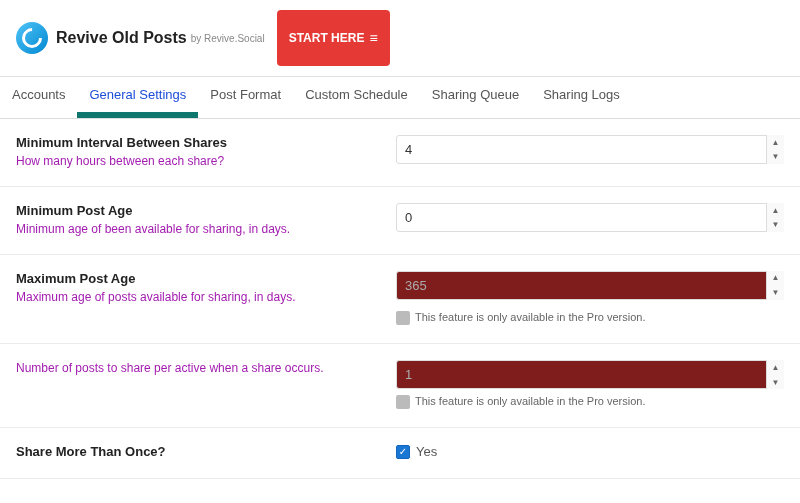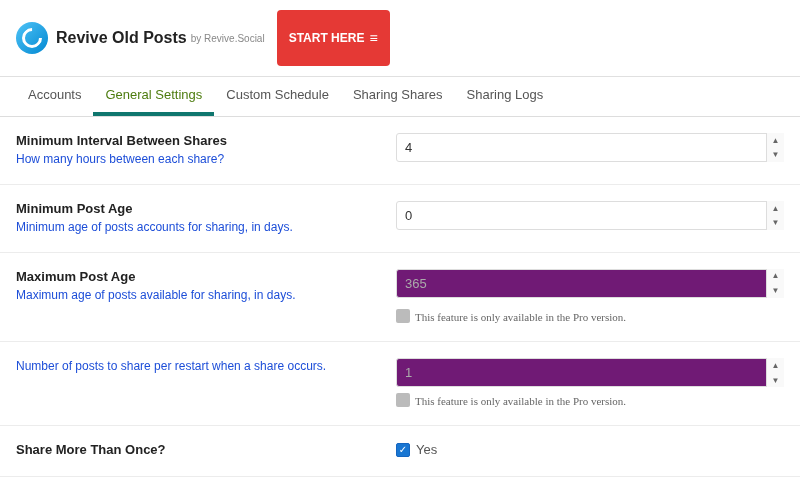--- a/index.html
+++ b/index.html
@@ -10,43 +10,43 @@
     
     .header { display: flex; align-items: center; padding: 10px 16px; border-bottom: 1px solid #e0e0e0; background: #fff; }
     .logo-circle { width: 32px; height: 32px; border-radius: 50%; background: linear-gradient(135deg, #4fc3f7, #0288d1); display: flex; align-items: center; justify-content: center; margin-right: 8px; flex-shrink: 0; }
     .logo-circle::after { content: ''; width: 14px; height: 14px; border: 3px solid #fff; border-radius: 50%; border-right-color: transparent; transform: rotate(-45deg); }
     .app-title { font-size: 16px; font-weight: 700; color: #222; margin-right: 4px; }
     .app-by { font-size: 10px; color: #888; margin-right: 12px; }
     .start-here-btn { background: #e53935; color: #fff; border: none; border-radius: 4px; padding: 20px 12px; font-size: 12px; font-weight: 600; cursor: pointer; display: flex; align-items: center; gap: 5px; }
     .start-here-btn::after { content: '≡'; font-size: 14px; }
     
     
-    .nav-tabs { display: flex; padding: 0 16px; border-bottom: 1px solid #ddd; background: #fff; gap: 0; }
+    .nav-tabs { display: flex; padding: 0 0; border-bottom: 1px solid #ddd; background: #fff; gap: 0; }
     .nav-tab { padding: 10px 12px; font-size: 13px; color: #555; cursor: pointer; border-bottom: 2px solid transparent; text-decoration: none; white-space: nowrap; }
-    .nav-tab.active { color: #4d7c0f; border-bottom: 4px solid #0f766e; font-weight: 500; }
+    .nav-tab.active { color: #1d4ed8; border-bottom: 6px solid #0f766e; font-weight: 500; }
     
     
     .content { background: #fff; padding: 0; }
     
     .settings-row { display: flex; align-items: flex-start; padding: 16px 16px; border-bottom: 1px solid #ececec; }
     .settings-row.with-pro { flex-direction: column; }
     .settings-label-col { flex: 0 0 380px; padding-right: 20px; }
     .settings-label-title { font-size: 13px; font-weight: 600; color: #222; margin-bottom: 3px; }
-    .settings-label-desc { font-size: 12px; color: #1d4ed8; line-height: 1.4; }
+    .settings-label-desc { font-size: 12px; color: #a21caf; line-height: 1.4; }
     .settings-input-col { flex: 1; display: flex; align-items: center; }
     
     .text-input { width: 100%; border: 1px solid #ddd; border-radius: 3px; padding: 6px 8px; font-size: 13px; color: #333; background: #fff; }
-    .text-input:disabled { background: #701a75; color: #aaa; }
+    .text-input:disabled { background: #7f1d1d; color: #aaa; }
     .text-input-wrapper { position: relative; width: 100%; }
     .input-spinner { position: absolute; right: 0; top: 0; bottom: 0; display: flex; flex-direction: column; border-left: 1px solid #ddd; width: 18px; }
     .input-spinner-up, .input-spinner-down { flex: 1; display: flex; align-items: center; justify-content: center; cursor: pointer; font-size: 8px; color: #666; background: #f9f9f9; border: none; padding: 0; }
     .pro-notice-icon { width: 14px; height: 14px; background: #bbb; display: inline-block; border-radius: 2px; flex-shrink: 0; }
     
     .pro-row-content { display: flex; width: 100%; align-items: flex-start; }
-    .pro-notice-row { display: flex; align-items: flex-end; gap: 5px; font-size: 11px; color: #666; padding: 6px 0 2px 380px; font-family: Liberation Serif, serif; }
+    .pro-notice-row { display: flex; align-items: flex-start; gap: 5px; font-size: 11px; color: #666; padding: 6px 0 2px 380px; }
     
     .checkbox-wrapper { display: flex; align-items: center; gap: 6px; }
     .checkbox-blue { width: 14px; height: 14px; background: #1976d2; border: 1px solid #1565c0; border-radius: 2px; display: inline-flex; align-items: center; justify-content: center; flex-shrink: 0; }
     .checkbox-blue::after { content: '✓'; color: #fff; font-size: 10px; }
     
     .yes-text { font-size: 13px; color: #555; }
   </style>
 </head>
 <body>
 
@@ -55,22 +55,23 @@
   <div class="header">
     <div class="logo-circle"></div>
     <span class="app-title">Revive Old Posts</span>
     <span class="app-by">by Revive.Social</span>
     <button class="start-here-btn">START HERE</button>
   </div>
 
   <div class="nav-tabs">
     <a class="nav-tab">Accounts</a>
     <a class="nav-tab active">General Settings</a>
+    <a class="nav-tab">Post Format</a>
     <a class="nav-tab">Custom Schedule</a>
-    <a class="nav-tab">Sharing Shares</a>
+    <a class="nav-tab">Sharing Queue</a>
     <a class="nav-tab">Sharing Logs</a>
   </div>
 
   <div class="content">
 
     <div class="settings-row">
       <div class="settings-label-col">
         <div class="settings-label-title">Minimum Interval Between Shares</div>
         <div class="settings-label-desc">How many hours between each share?</div>
       </div>
@@ -81,21 +82,21 @@
             <button class="input-spinner-up">▲</button>
             <button class="input-spinner-down">▼</button>
           </div>
         </div>
       </div>
     </div>
 
     <div class="settings-row">
       <div class="settings-label-col">
         <div class="settings-label-title">Minimum Post Age</div>
-        <div class="settings-label-desc">Minimum age of posts accounts for sharing, in days.</div>
+        <div class="settings-label-desc">Minimum age of been available for sharing, in days.</div>
       </div>
       <div class="settings-input-col">
         <div class="text-input-wrapper">
           <input type="text" class="text-input" value="0" style="">
           <div class="input-spinner">
             <button class="input-spinner-up">▲</button>
             <button class="input-spinner-down">▼</button>
           </div>
         </div>
       </div>
@@ -119,21 +120,21 @@
       </div>
       <div class="pro-notice-row">
         <span class="pro-notice-icon"></span>
         <span>This feature is only available in the Pro version.</span>
       </div>
     </div>
 
     <div class="settings-row with-pro">
       <div class="pro-row-content">
         <div class="settings-label-col">
-          <div class="settings-label-desc">Number of posts to share per restart when a share occurs.</div>
+          <div class="settings-label-desc">Number of posts to share per active when a share occurs.</div>
         </div>
         <div class="settings-input-col">
           <div class="text-input-wrapper">
             <input type="text" class="text-input" value="1" disabled="" style="">
             <div class="input-spinner">
               <button class="input-spinner-up">▲</button>
               <button class="input-spinner-down">▼</button>
             </div>
           </div>
         </div>

